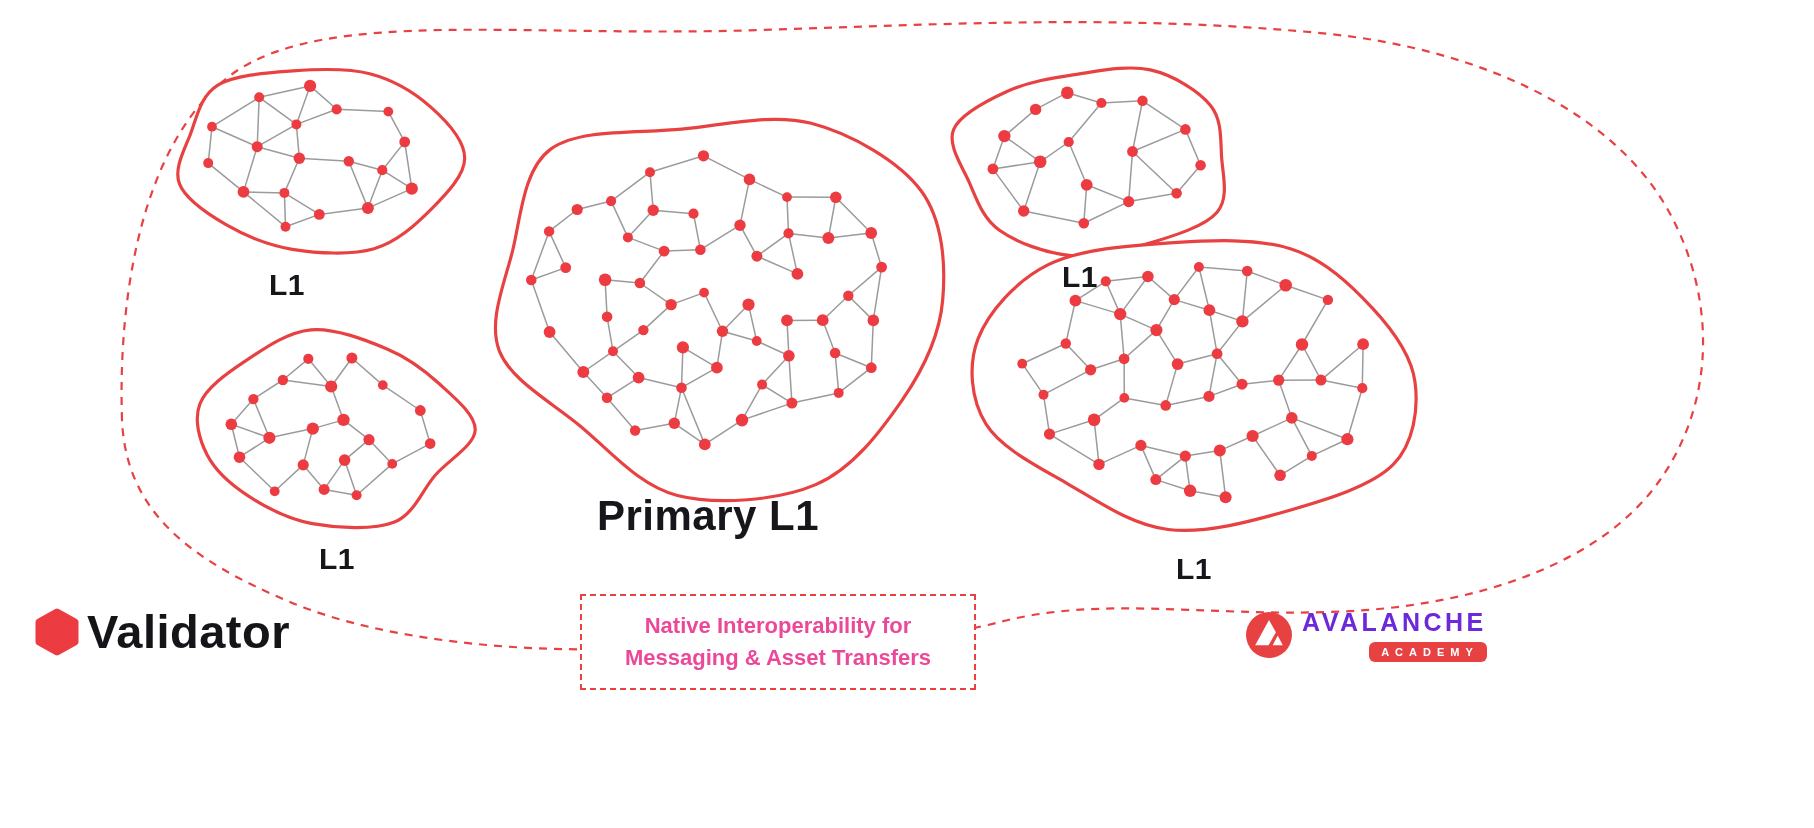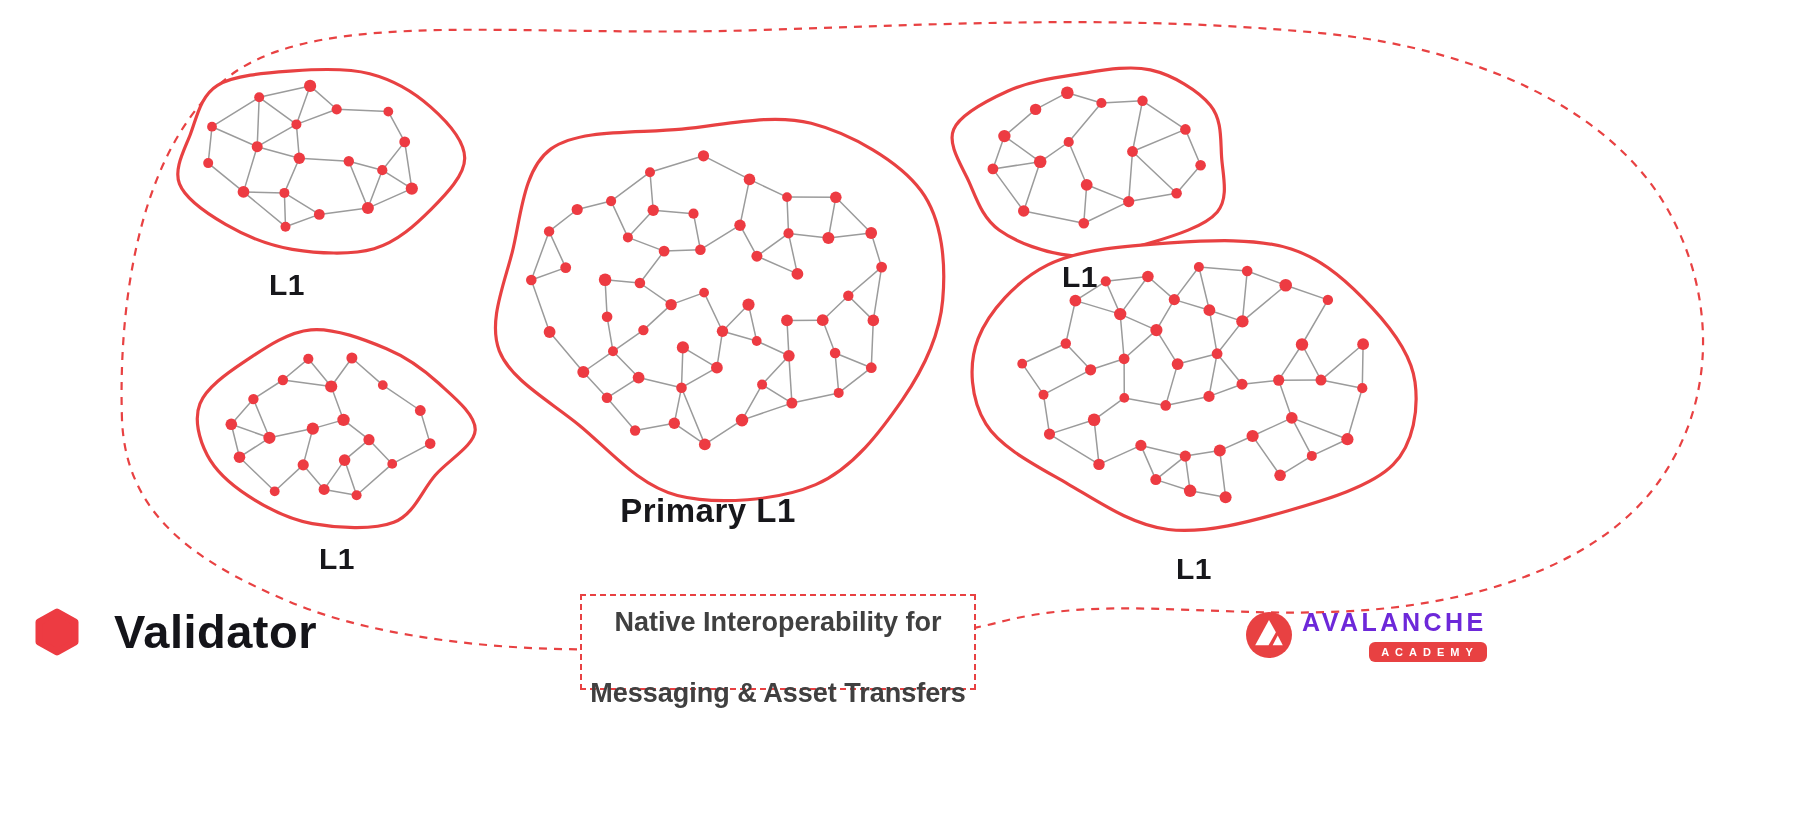--- a/index.html
+++ b/index.html
@@ -14,37 +14,37 @@
   svg.net{position:absolute;inset:0;}
   .cluster-label{
     position:absolute;
     transform:translateX(-50%);
     font-weight:700;
     color:#17171b;
     font-size:30px;
     letter-spacing:.5px;
     white-space:nowrap;
   }
-  .cluster-label.primary{font-size:33px;}
+  .cluster-label.primary{font-size:42px;}
   .legend{
     position:absolute;left:32px;top:604px;
-    display:flex;align-items:center;gap:32px;
+    display:flex;align-items:center;gap:5px;
   }
   .legend .vtext{
     font-size:47px;font-weight:700;color:#141419;letter-spacing:.5px;
   }
   .interop-box{
     position:absolute;left:580px;top:594px;width:392px;height:92px;
     background:#ffffff;
     border:2px dashed #E84142;
     display:flex;flex-direction:column;align-items:center;justify-content:center;
     gap:3px;
   }
   .interop-box .line{
-    color:#404040;font-weight:700;font-size:27px;line-height:1.3;white-space:nowrap;margin-top:32px;
+    color:#ec4899;font-weight:700;font-size:22px;line-height:1.3;white-space:nowrap;
   }
   .brand{
     position:absolute;left:1246px;top:608px;
     display:flex;align-items:center;gap:10px;
   }
   .brand-col{display:flex;flex-direction:column;align-items:flex-end;gap:5px;}
   .brand-name{
     font-size:25px;font-weight:700;color:#6d28d9;letter-spacing:3.5px;white-space:nowrap;
   }
   .brand-academy{

